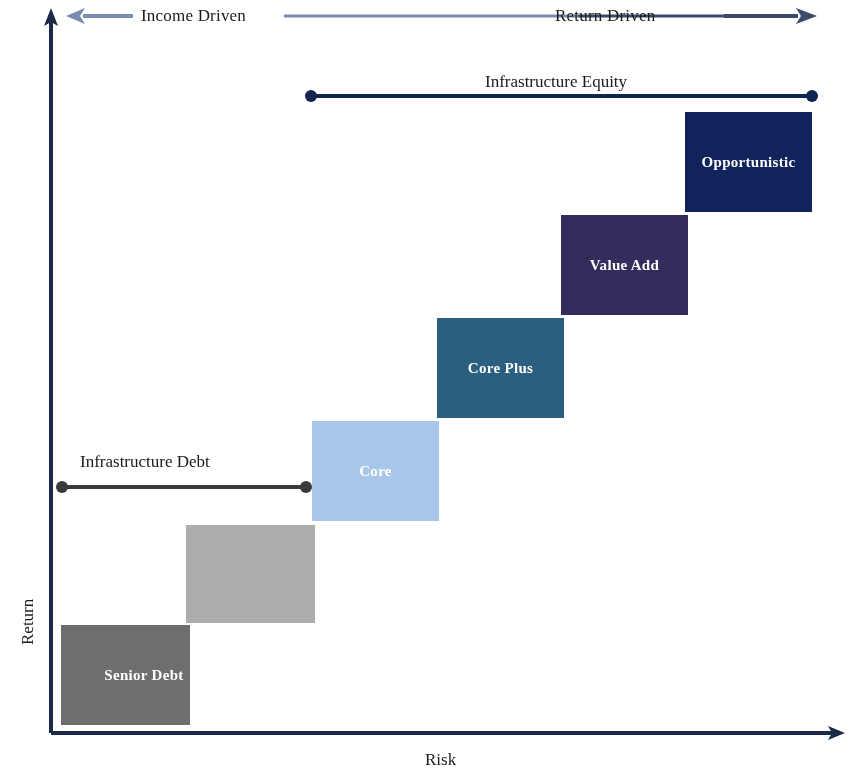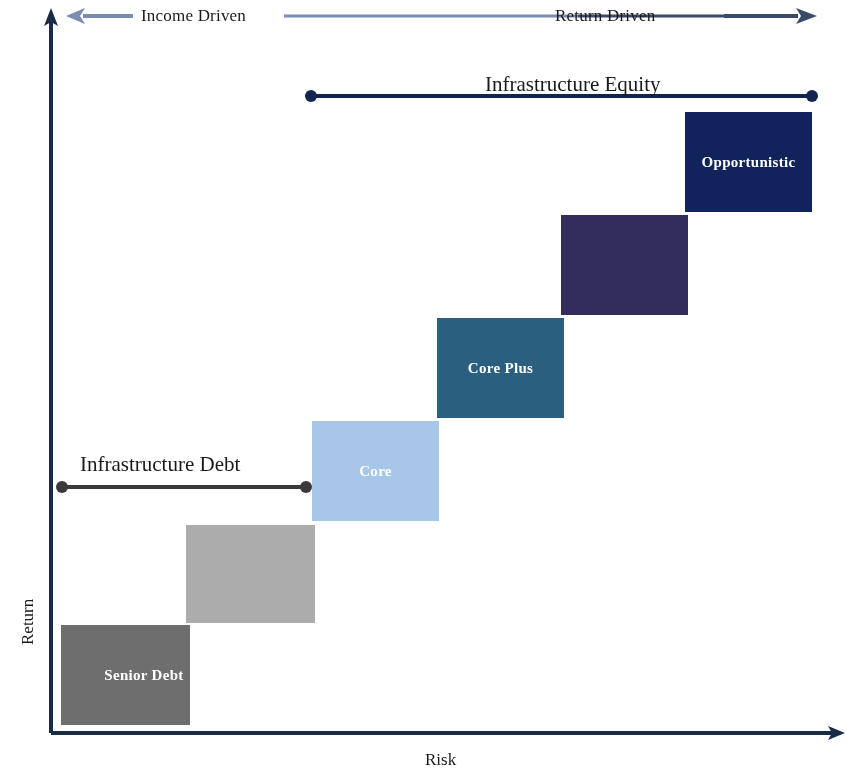--- a/index.html
+++ b/index.html
@@ -39,21 +39,21 @@
     letter-spacing: 0.2px;
     white-space: nowrap;
     color: #1a1a1a;
   }
   #spectrum-label-left  { left: 141px; top: 6px; }
   #spectrum-label-right { left: 555px; top: 6px; }
 
   
   .bracket-label {
     position: absolute;
-    font-size: 21px;
+    font-size: 17px;
     white-space: nowrap;
     color: #1a1a1a;
   }
   #bracket-label-equity { left: 485px; top: 72px; }
   #bracket-label-debt   { left: 80px;  top: 452px; }
 
   
   #axis-title-x {
     position: absolute;
     left: 425px;
@@ -165,17 +165,20 @@
 
   <div class="risk-box" id="box-0" style="left:61px;  top:625px; width:129px; height:100px;padding-left:37px;">
     <span class="risk-box-label">Senior Debt</span>
   </div>
   <div class="risk-box" id="box-2" style="left:312px; top:421px; width:127px; height:100px;">
     <span class="risk-box-label">Core</span>
   </div>
   <div class="risk-box" id="box-3" style="left:437px; top:318px; width:127px; height:100px;">
     <span class="risk-box-label">Core Plus</span>
   </div>
+  <div class="risk-box" id="box-4" style="left:561px; top:215px; width:127px; height:100px;">
+    <span class="risk-box-label">Value Add</span>
+  </div>
   <div class="risk-box" id="box-5" style="left:685px; top:112px; width:127px; height:100px;">
     <span class="risk-box-label">Opportunistic</span>
   </div>
 
 </div>
 
 </body></html>

